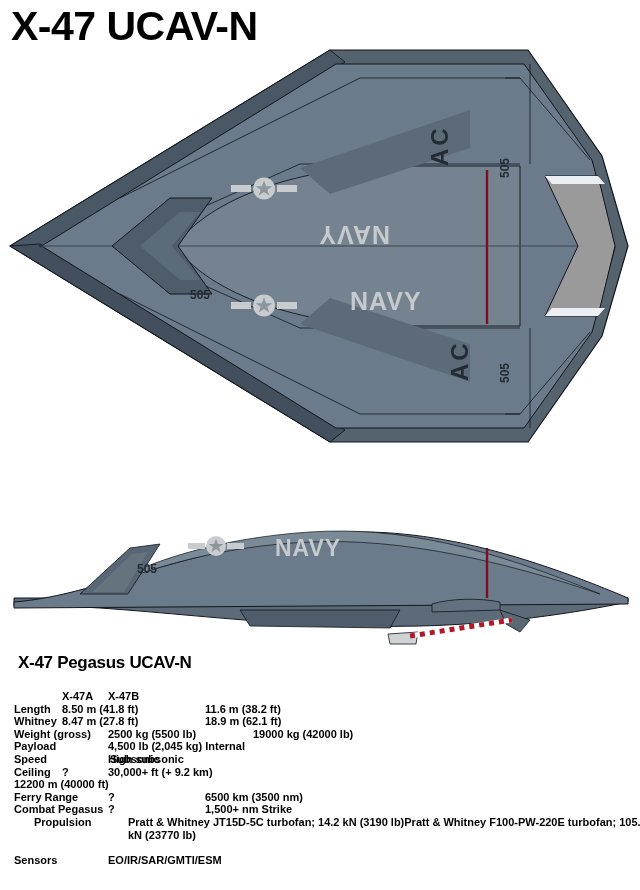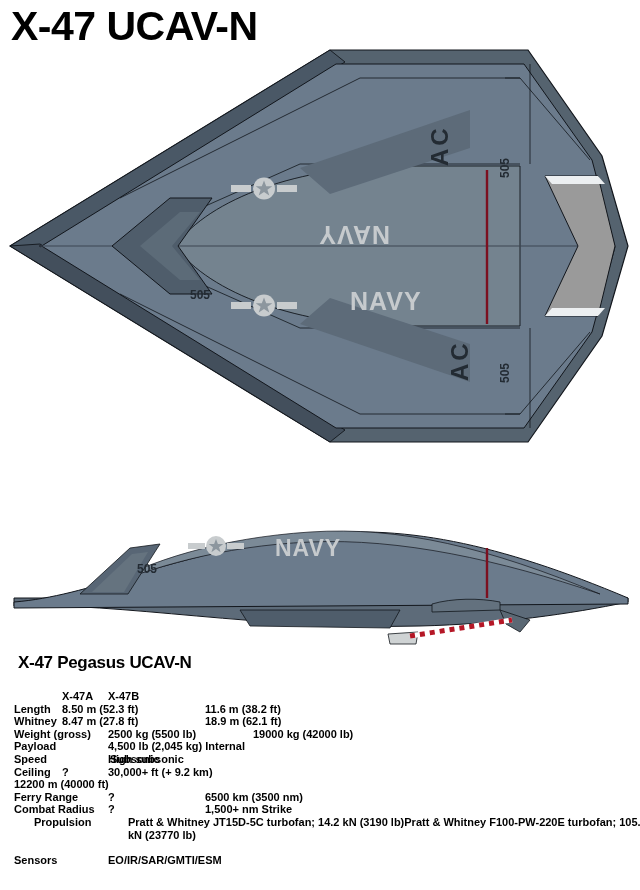--- a/index.html
+++ b/index.html
@@ -155,21 +155,21 @@
 <div id="title-sub">X-47 Pegasus UCAV-N</div>
 
 <div id="spec-table">
   <div class="srow">
     <span class="c-a">X-47A</span>
     <span class="c-b">X-47B</span>
   </div>
 
   <div class="srow">
     <span class="c-lab">Length</span>
-    <span class="c-a">8.50 m (52.3 ft)</span>
+    <span class="c-a">8.50 m (41.8 ft)</span>
     <span class="c-b2">11.6 m (38.2 ft)</span>
   </div>
 
   <div class="srow">
     <span class="c-lab">Whitney</span>
     <span class="c-a">8.47 m (27.8 ft)</span>
     <span class="c-b2">18.9 m (62.1 ft)</span>
   </div>
 
   <div class="srow">
@@ -200,21 +200,21 @@
     <span class="c-full">12200 m (40000 ft)</span>
   </div>
 
   <div class="srow">
     <span class="c-lab">Ferry Range</span>
     <span class="c-a2">?</span>
     <span class="c-b2">6500 km (3500 nm)</span>
   </div>
 
   <div class="srow">
-    <span class="c-lab">Combat Radius</span>
+    <span class="c-lab">Combat Pegasus</span>
     <span class="c-a2">?</span>
     <span class="c-b2">1,500+ nm Strike</span>
   </div>
 
   <div class="srow tall">
     <span class="c-lab">Propulsion</span>
     <span class="c-wide">Pratt &amp; Whitney JT15D-5C turbofan; 14.2 kN (3190 lb)Pratt &amp; Whitney F100-PW-220E turbofan; 105.7 kN (23770 lb)</span>
   </div>
 
   <div class="srow" style="margin-top:12.6px;">

